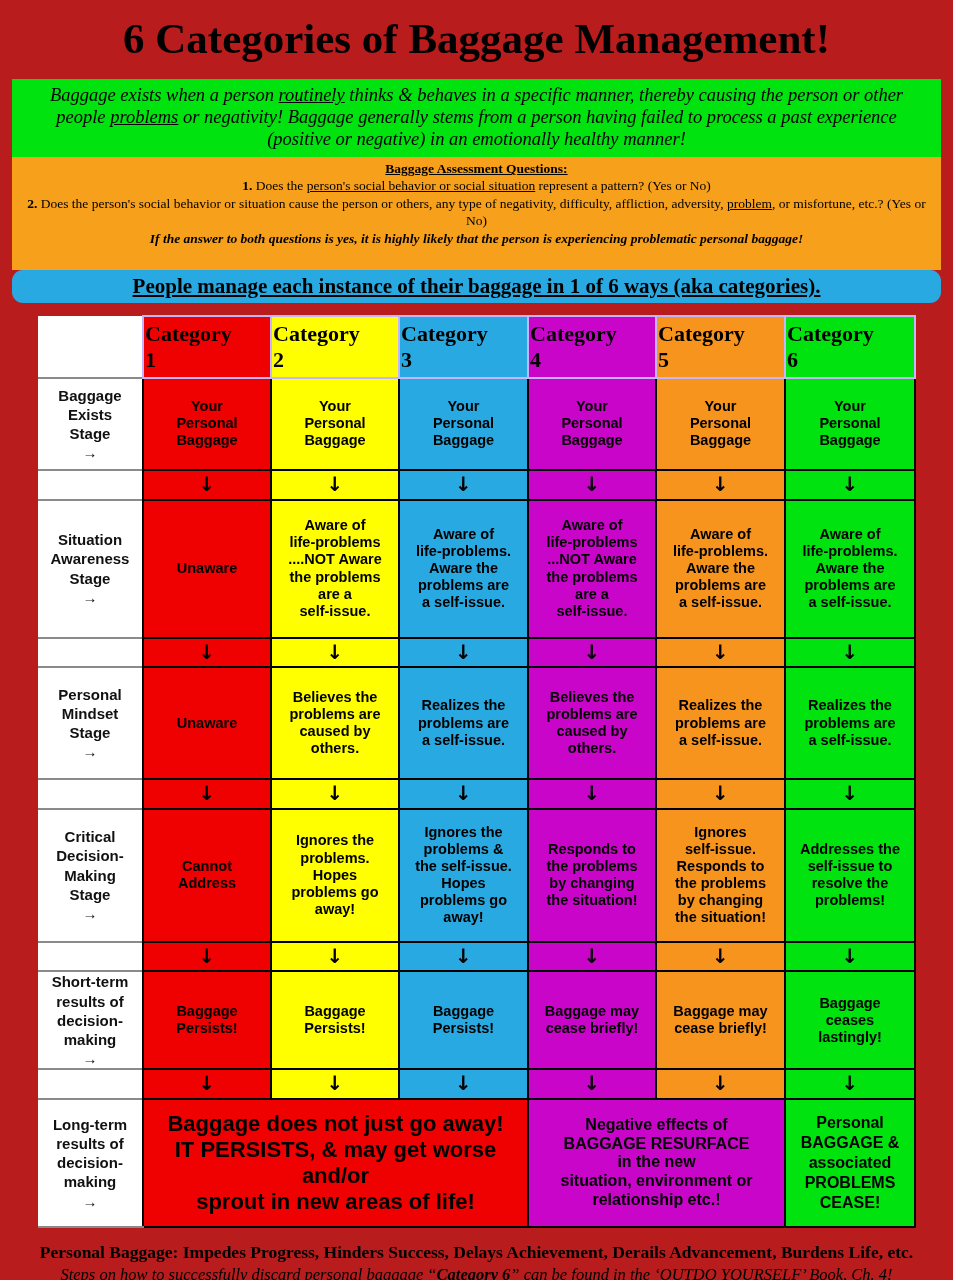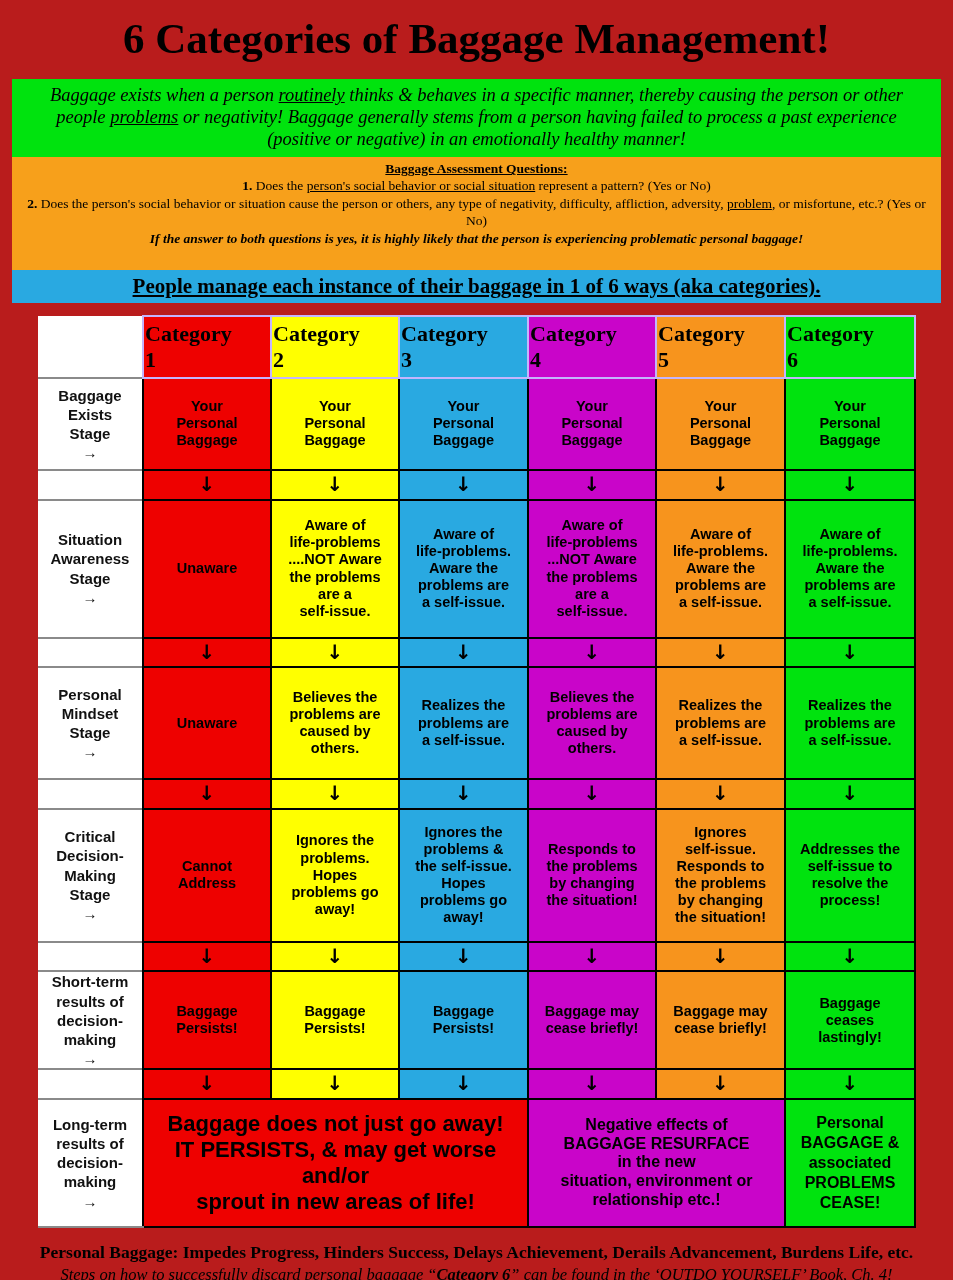--- a/index.html
+++ b/index.html
@@ -11,21 +11,21 @@
   .green-box{background:#00e30e;padding:5px 14px 7px 14px;}
   .green-box .hd{font:700 19px/23px "Liberation Serif",serif;text-decoration:underline;}
   .green-box .bd{font:italic 400 18.5px/22px "Liberation Serif",serif;}
   .green-box .bd .u{text-decoration:underline;}
   .orange-box{background:#f7a01b;padding:3px 6px 22px 6px;}
   .orange-box .hd{font:700 13.5px/17px "Liberation Serif",serif;text-decoration:underline;}
   .orange-box .q{font:400 13.5px/17.5px "Liberation Serif",serif;}
   .orange-box .q .num{font-weight:700;}
   .orange-box .q .u{text-decoration:underline;}
   .orange-box .concl{font:italic 700 13.5px/18px "Liberation Serif",serif;}
-  .blue-bar{background:#29a9e1;padding:5px 6px 6px 6px;}
+  .blue-bar{background:#29a9e1;padding:5px 6px 6px 6px;border-radius:11px;}
   .blue-bar .hd{font:700 21px/22px "Liberation Serif",serif;text-decoration:underline;}
   table.btable{border-collapse:collapse;table-layout:fixed;width:877px;margin:12px 0 0 38px;}
   td.c,th.c{border:2px solid #000;text-align:center;vertical-align:middle;
             font:700 14.5px/1.18 "Liberation Sans",sans-serif;color:#000;
             white-space:pre-line;padding:2px 3px;overflow:hidden;}
   th.cat{border:2px solid #c4b5fd;text-align:left;vertical-align:middle;
          font:700 22px/1.2 "Liberation Serif",serif;white-space:pre-line;color:#000;}
   td.lbl{border:none;border-top:2px solid #8a8a8a;background:#fff;text-align:center;
          vertical-align:middle;font:700 15px/1.28 "Liberation Sans",sans-serif;color:#111;
          white-space:pre-line;padding:0 4px;}
@@ -226,21 +226,21 @@
 the situation!</td>
       <td class="c bg5">Ignores
 self-issue.
 Responds to
 the problems
 by changing
 the situation!</td>
       <td class="c bg6">Addresses the
 self-issue to
 resolve the
-process!</td>
+problems!</td>
     </tr>
     <tr style="height:26px">
       <td class="lbl"></td>
       <td class="c bg1 arrow">↓</td>
       <td class="c bg2 arrow">↓</td>
       <td class="c bg3 arrow">↓</td>
       <td class="c bg4 arrow">↓</td>
       <td class="c bg5 arrow">↓</td>
       <td class="c bg6 arrow">↓</td>
     </tr>

